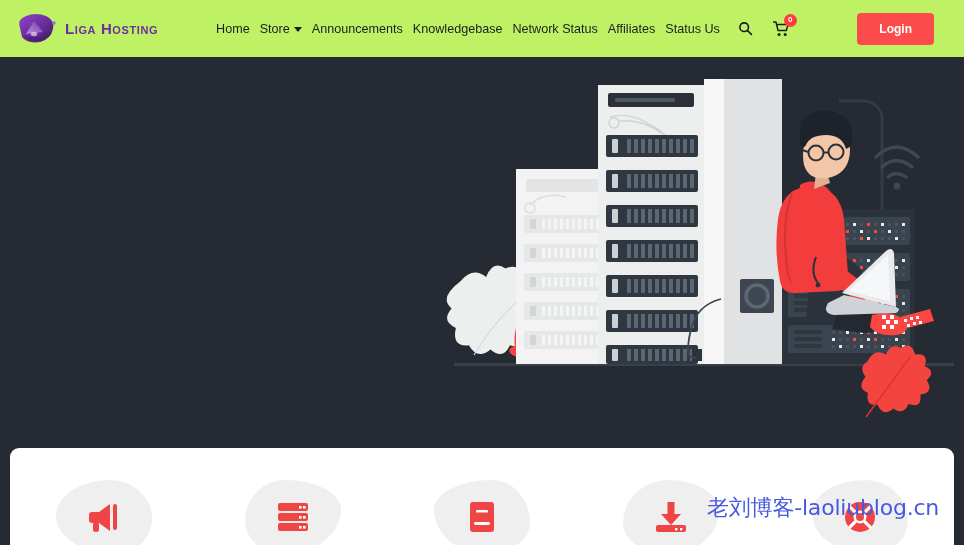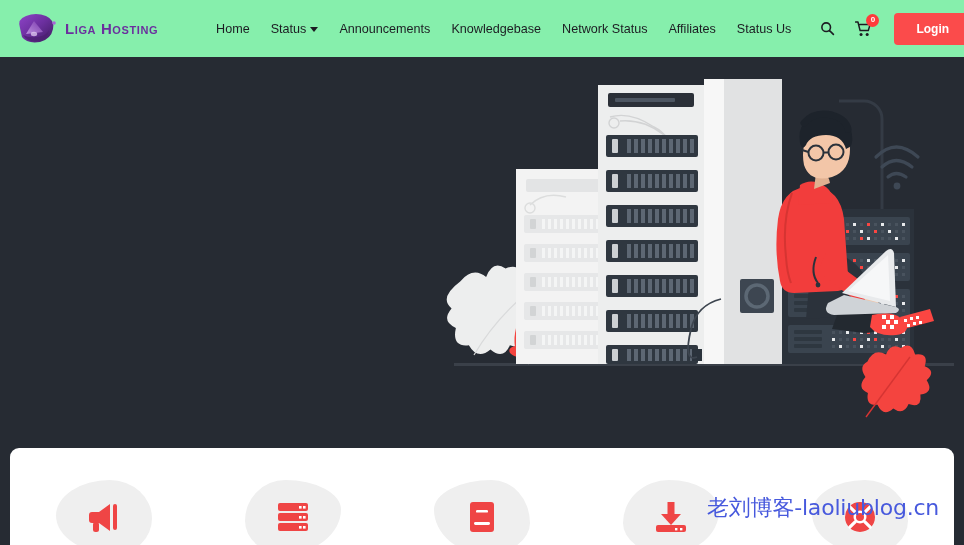--- a/index.html
+++ b/index.html
@@ -6,21 +6,21 @@
   html, body {
     width: 964px; height: 545px;
     overflow: hidden;
     font-family: "Liberation Sans", sans-serif;
     background: #ffffff;
   }
 
   
   .header {
     height: 57px;
-    background: #86efac;
+    background: #bef264;
     display: flex;
     align-items: center;
     padding: 0 30px 0 14px;
     position: relative;
     z-index: 10;
   }
   .brand { display: flex; align-items: center; gap: 5px; flex: 0 0 auto; }
   .brand-logo { width: 46px; height: 34px; display: block; }
   .brand-name {
     font-size: 15px;
@@ -28,21 +28,21 @@
     color: #6b2f9e;
     letter-spacing: 0.6px;
     font-variant: small-caps;
     text-transform: capitalize;
     white-space: nowrap;
   }
 
   .nav {
     display: flex;
     align-items: center;
-    gap: 21px;
+    gap: 10px;
     margin-left: 58px;
     flex: 1 1 auto;
   }
   .nav-item {
     font-size: 12.6px;
     color: #1c1c22;
     white-space: nowrap;
     cursor: pointer;
     display: flex;
     align-items: center;
@@ -191,21 +191,21 @@
       </svg>
     </span>
     <span class="brand-name">Liga Hosting</span>
   </div>
 
   <nav class="nav">
     <div class="nav-item">
       <span>Home</span>
     </div>
     <div class="nav-item">
-      <span>Status</span>
+      <span>Store</span>
       <i class="caret"></i>
     </div>
     <div class="nav-item">
       <span>Announcements</span>
     </div>
     <div class="nav-item">
       <span>Knowledgebase</span>
     </div>
     <div class="nav-item">
       <span>Network Status</span>

